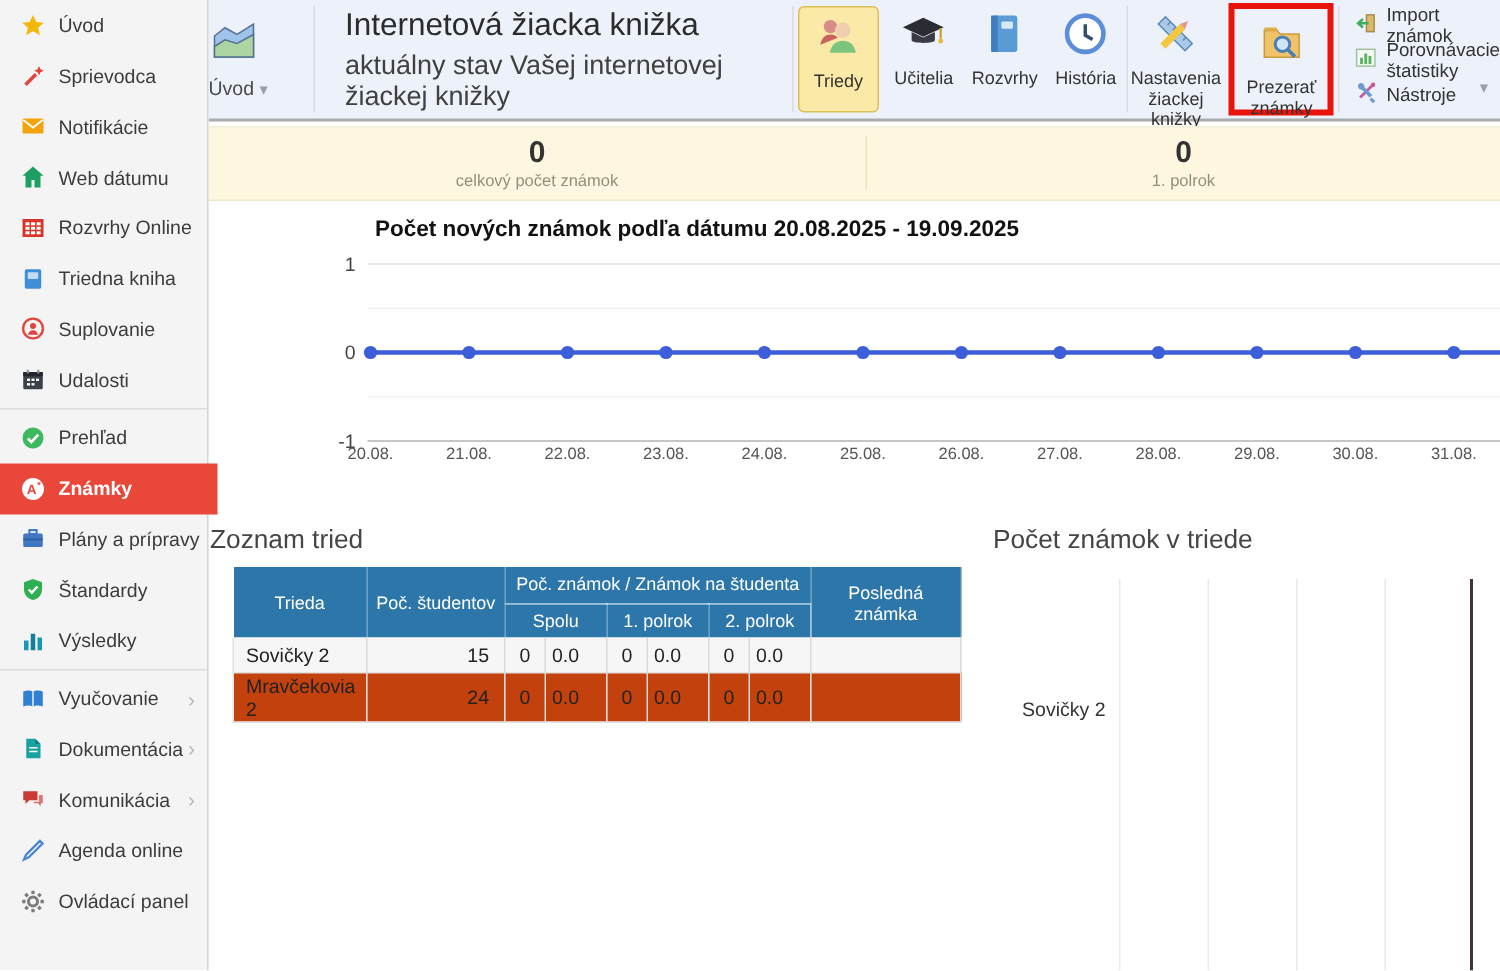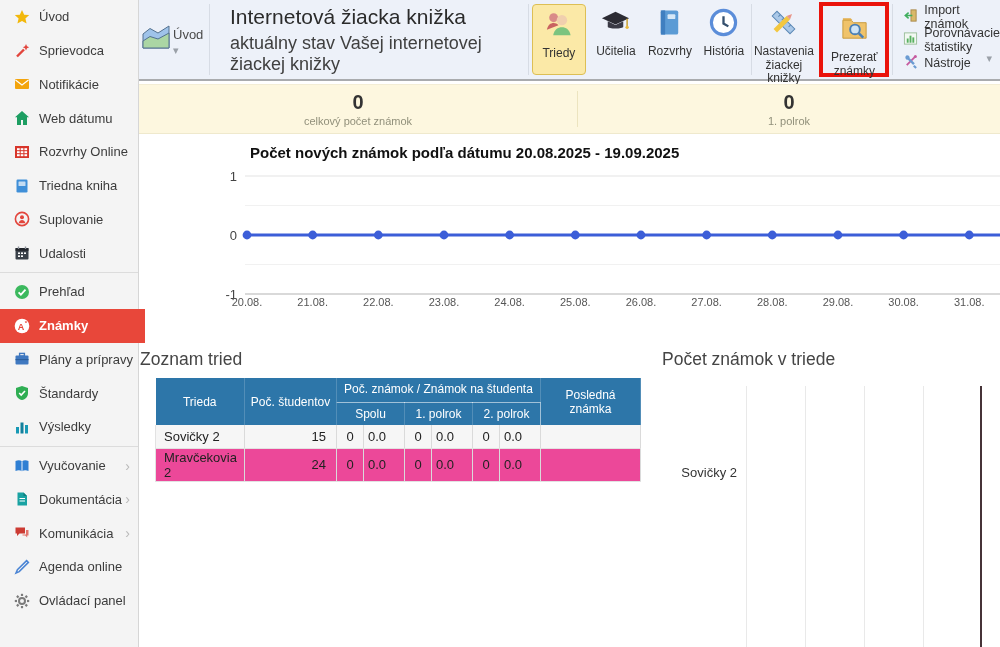--- a/index.html
+++ b/index.html
@@ -16,21 +16,21 @@
   .sb-item .sb-ico svg { width:16px; height:16px; display:block; }
   .sb-item.active { background:#e8473a; color:#fff; font-weight:bold; width:145px; z-index:6; }
   .sb-chev { position:absolute; right:8px; color:#b9b9b9; font-size:14px; }
   .sb-div { height:1px; background:#dcdcdc; margin:2px 0; }
 
   
   #topbar { position:absolute; left:139px; top:0; right:0; height:81px;
             background:#edf1f9; border-bottom:2px solid #a9abae;
             display:flex; align-items:stretch; }
   .vsep { width:1px; background:#d7dce5; margin:4px 0; }
-  .tb-home { width:92px; display:flex; flex-direction:row; align-items:center; justify-content:center; cursor:pointer; }
+  .tb-home { width:92px; display:flex; flex-direction:column; justify-content:center; cursor:pointer; }
   .tb-home svg { width:34px; height:28px; }
   .tb-home-label { font-size:13px; color:#4a4a4a; margin-top:4px; }
   .caret { color:#9aa0a8; font-size:11px; }
   .tb-title { padding:0 18px 0 20px; display:flex; flex-direction:column; justify-content:center; min-width:228px; }
   .tb-title h1 { font-size:21px; font-weight:normal; color:#2b2b2b; line-height:25px; }
   .tb-title .sub { font-size:18px; color:#404040; margin-top:4px; }
   .tb-btns { display:flex; align-items:stretch; }
   .tb-btn { display:flex; flex-direction:column; align-items:center; justify-content:flex-start;
             padding:7px 5px 0 5px; min-width:54px; max-width:86px; cursor:pointer; }
   .tb-btn svg { width:33px; height:31px; }
@@ -59,21 +59,21 @@
   #lc-svg { position:absolute; left:0; top:0; }
 
   
   #table-title { position:absolute; left:140px; top:349px; font-size:17.5px; color:#454545; }
   #classes-table { position:absolute; left:155px; top:378px; border-collapse:collapse; table-layout:fixed; }
   #classes-table th { background:#2d76a9; color:#fff; font-size:12px; font-weight:normal; text-align:center; padding:4px 3px; }
   #classes-table thead th { border-right:1px solid rgba(255,255,255,0.18); }
   #classes-table th.group { border-bottom:1px solid rgba(255,255,255,0.55); padding-bottom:6px; }
   #classes-table th.last-col { border-left:1px solid rgba(255,255,255,0.55); }
   #classes-table td { font-size:13px; color:#222; height:23px; padding:1px 4px;
-                      border-right:1px solid #dadada; border-bottom:1px solid #e2e2e2; background:#ec4899; }
+                      border-right:1px solid #dadada; border-bottom:1px solid #e2e2e2; background:#c2410c; }
   #classes-table tr.odd td { background:#f6f6f6; }
   #classes-table td.name { text-align:left; padding-left:8px; border-left:1px solid #e2e2e2; }
   #classes-table td.num-r { text-align:right; padding-right:10px; }
   #classes-table td.cnt { text-align:center; }
   #classes-table td.avg { padding-right:8px; }
 
   
   #rightchart { position:absolute; left:139px; top:345px; right:0; bottom:0; }
   #rc-title { position:absolute; left:523px; top:4px; font-size:17.5px; color:#454545; }
   .rc-grid { position:absolute; top:41px; bottom:0; width:1px; background:#e9e9e9; }

